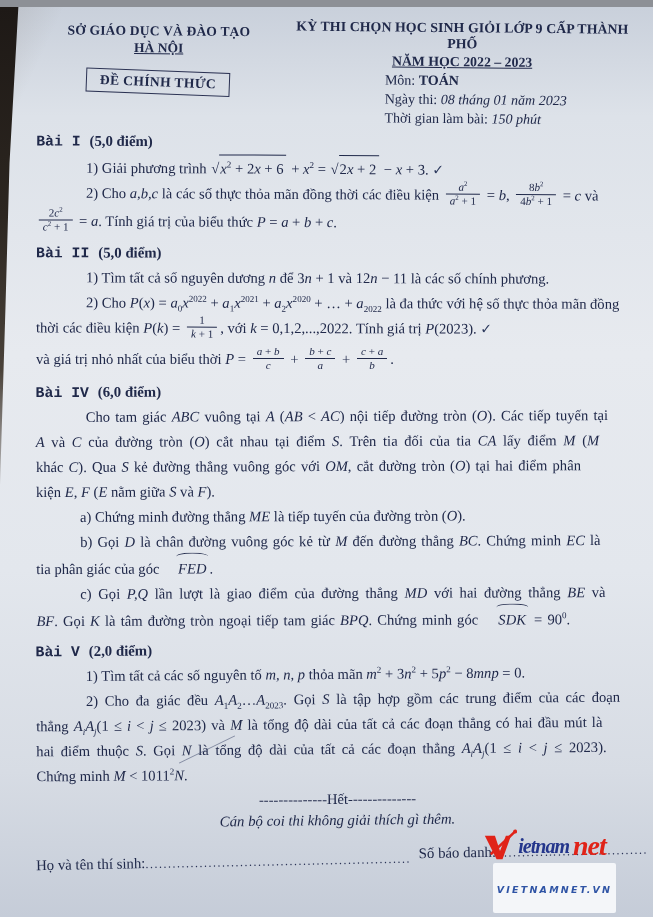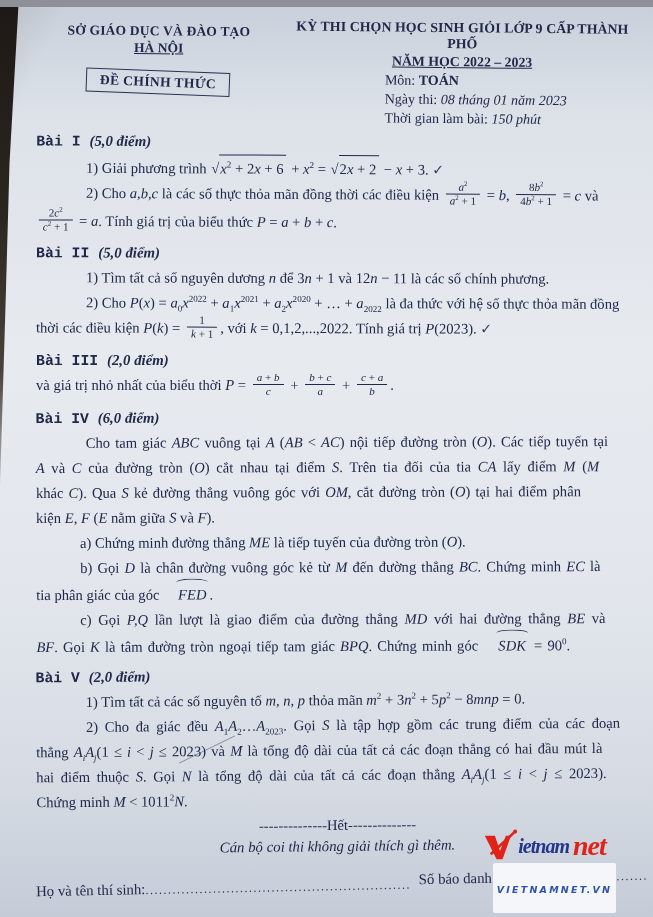--- a/index.html
+++ b/index.html
@@ -38,21 +38,21 @@
   
   section{margin-top:3px;}
   .line{font-size:14.6px;line-height:25px;min-height:25px;white-space:nowrap;}
   .tline{font-size:14.8px;line-height:24px;margin-top:4px;}
   .ind{padding-left:50px;}
   .ind2{padding-left:44px;}
   .j1{word-spacing:1.5px;}
   .j2{word-spacing:3px;}
   .b{font-weight:bold;font-family:Liberation Mono, monospace;}
   .i{font-style:italic;}
-  .bi{font-weight:bold;font-style:italic;}
+  .bi{font-weight:bold;}
   .sup{font-size:.62em;vertical-align:super;line-height:0;}
   .sub{font-size:.62em;vertical-align:sub;line-height:0;}
   .pen{font-family:"DejaVu Sans",sans-serif;color:#2d3a5e;font-size:14px;}
   .frac{display:inline-flex;flex-direction:column;vertical-align:middle;text-align:center;
         font-size:.76em;line-height:1.2;margin:0 3px;transform:translateY(-2px);}
   .fnum{display:block;border-bottom:1px solid currentColor;padding:0 4px;}
   .fden{display:block;padding:0 4px;}
   .sqrt{display:inline-flex;align-items:stretch;margin:0 1px;}
   .rad{align-self:flex-end;}
   .vinc{border-top:1.2px solid currentColor;padding:1px 3px 0 1px;}
@@ -136,21 +136,20 @@
         <div class="line tline"><span class="b">Bài II </span><span class="bi">(5,0 điểm)</span></div>
         <div class="line ind"><span>1) Tìm tất cả số nguyên dương </span><span class="i">n</span><span> để 3</span><span class="i">n</span><span> + 1 và 12</span><span class="i">n</span><span> − 11 là các số chính phương.</span></div>
         <div class="line ind"><span>2) Cho </span><span class="i">P</span><span>(</span><span class="i">x</span><span>) = </span><span class="i">a</span><span class="sub">0</span><span class="i">x</span><span class="sup">2022</span><span> + </span><span class="i">a</span><span class="sub">1</span><span class="i">x</span><span class="sup">2021</span><span> + </span><span class="i">a</span><span class="sub">2</span><span class="i">x</span><span class="sup">2020</span><span> + … + </span><span class="i">a</span><span class="sub">2022</span><span> là đa thức với hệ số thực thỏa mãn đồng</span></div>
         <div class="line"><span>thời các điều kiện </span><span class="i">P</span><span>(</span><span class="i">k</span><span>) = </span><span class="frac">
               <span class="fnum"><span>1</span></span>
               <span class="fden"><span class="i">k</span><span> + 1</span></span>
             </span><span>, với </span><span class="i">k</span><span> = 0,1,2,...,2022. Tính giá trị </span><span class="i">P</span><span>(2023).  </span><span class="pen">✓</span></div>
       </section>
 
       <section>
-        <div class="line tline"><span class="b">Bài III </span><span class="bi">(2,0 điểm)</span></div>
         <div class="line"><span>và giá trị nhỏ nhất của biểu thời </span><span class="i">P</span><span> = </span><span class="frac">
               <span class="fnum"><span class="i">a</span><span> + </span><span class="i">b</span></span>
               <span class="fden"><span class="i">c</span></span>
             </span><span> + </span><span class="frac">
               <span class="fnum"><span class="i">b</span><span> + </span><span class="i">c</span></span>
               <span class="fden"><span class="i">a</span></span>
             </span><span> + </span><span class="frac">
               <span class="fnum"><span class="i">c</span><span> + </span><span class="i">a</span></span>
               <span class="fden"><span class="i">b</span></span>
             </span><span>.</span></div>

